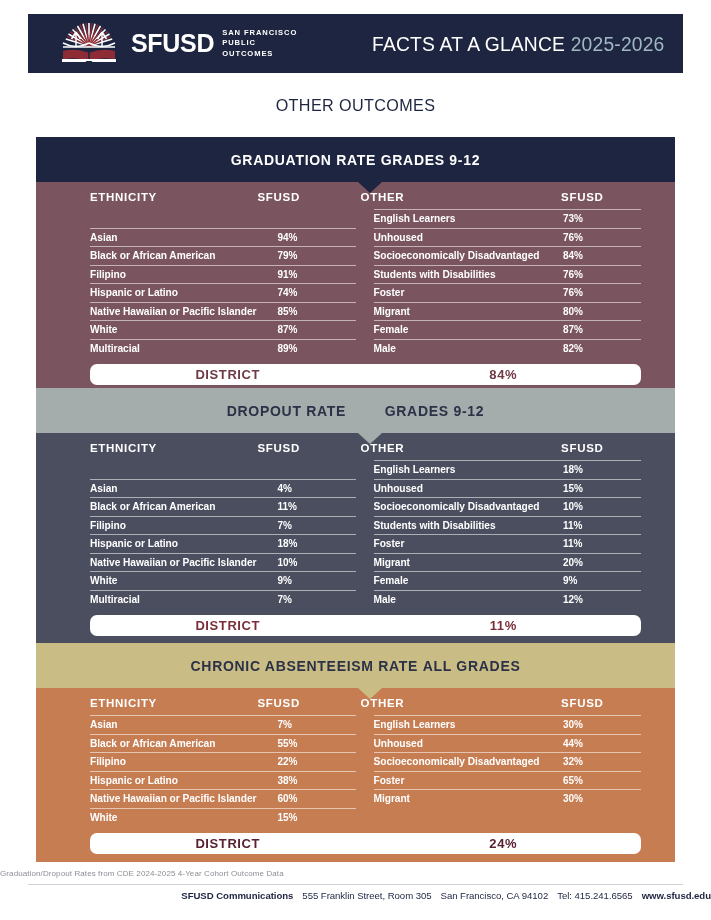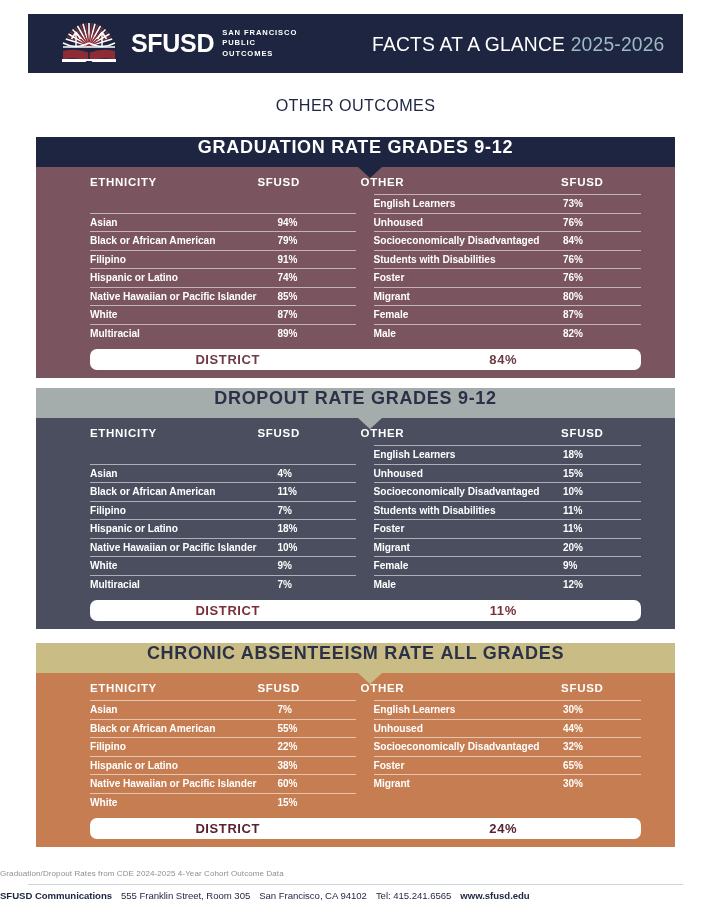--- a/index.html
+++ b/index.html
@@ -47,22 +47,22 @@
   .section-title {
     position: absolute; left: 0; top: 96px; width: 711px;
     text-align: center; color: #1e2540;
     font-size: 17px; letter-spacing: 0.4px;
     transform: scaleX(0.95);
   }
 
   
   .block { position: absolute; left: 36px; width: 639px; }
   .block-head {
-    height: 30px; display:flex; justify-content:center;
-    font-size: 18px; font-weight: bold; letter-spacing: 0.7px;
+    height: 45px; display:flex; align-items:center; justify-content:center;
+    font-size: 14px; font-weight: bold; letter-spacing: 0.7px;
     transform: scaleX(1); white-space: nowrap;
   }
   .block-head .hb { font-weight:bold; }
   .block-head .hl { font-weight:bold; }
   .block-body { position: relative; padding: 0 0 8px 16px; }
   .pointer {
     position: absolute; left: 322px; top: 0;
     width: 0; height: 0;
     border-left: 12px solid transparent;
     border-right: 12px solid transparent;
@@ -99,42 +99,42 @@
   }
   .district .dl { width: 50%; text-align: center; }
   .district .dv { width: 50%; text-align: center; }
 
   
   .t1 .block-head { background:#1e2540; color:#ffffff; }
   .t1 .block-body { background:#7a5560; }
   .t1 .pointer { border-top: 11px solid #1e2540; }
   .t1 .district { color:#6e3a44; }
   
-  .t2 .block-head { background:#a4adab; color:#2b3147; }
+  .t2 .block-head { background:#a4adab; color:#2b3147;gap:17px; }
   .t2 .block-body { background:#4a4e5f; }
   .t2 .pointer { border-top: 11px solid #a4adab; }
   .t2 .district { color:#7a2f38; }
   
   .t3 .block-head { background:#c9bc85; color:#2b3147; }
   .t3 .block-body { background:#c67d52; }
   .t3 .pointer { border-top: 11px solid #c9bc85; }
   .t3 .district { color:#5a2230; }
 
   
   .source-note {
     position: absolute; left: 0; top: 869px; width: 711px;
     color: #8e8e96; font-size: 8px; letter-spacing: 0.1px;
   }
   .footer-rule {
     position: absolute; left: 28px; top: 884px; width: 655px; height: 1px;
     background: #cfd2d8;
   }
   .footer {
     position: absolute; left: 0; top: 890px; width: 711px;
-    text-align: left; color: #1e2540; font-size: 9.6px; letter-spacing: -0.05px;
+    text-align: right; color: #1e2540; font-size: 9.6px; letter-spacing: -0.05px;
   }
   .footer b { font-weight: bold; }
   .footer span.sep { display:inline-block; width: 9px; }
 </style>
 </head>
 <body>
 
 <div class="page">
 
   <div class="masthead">

